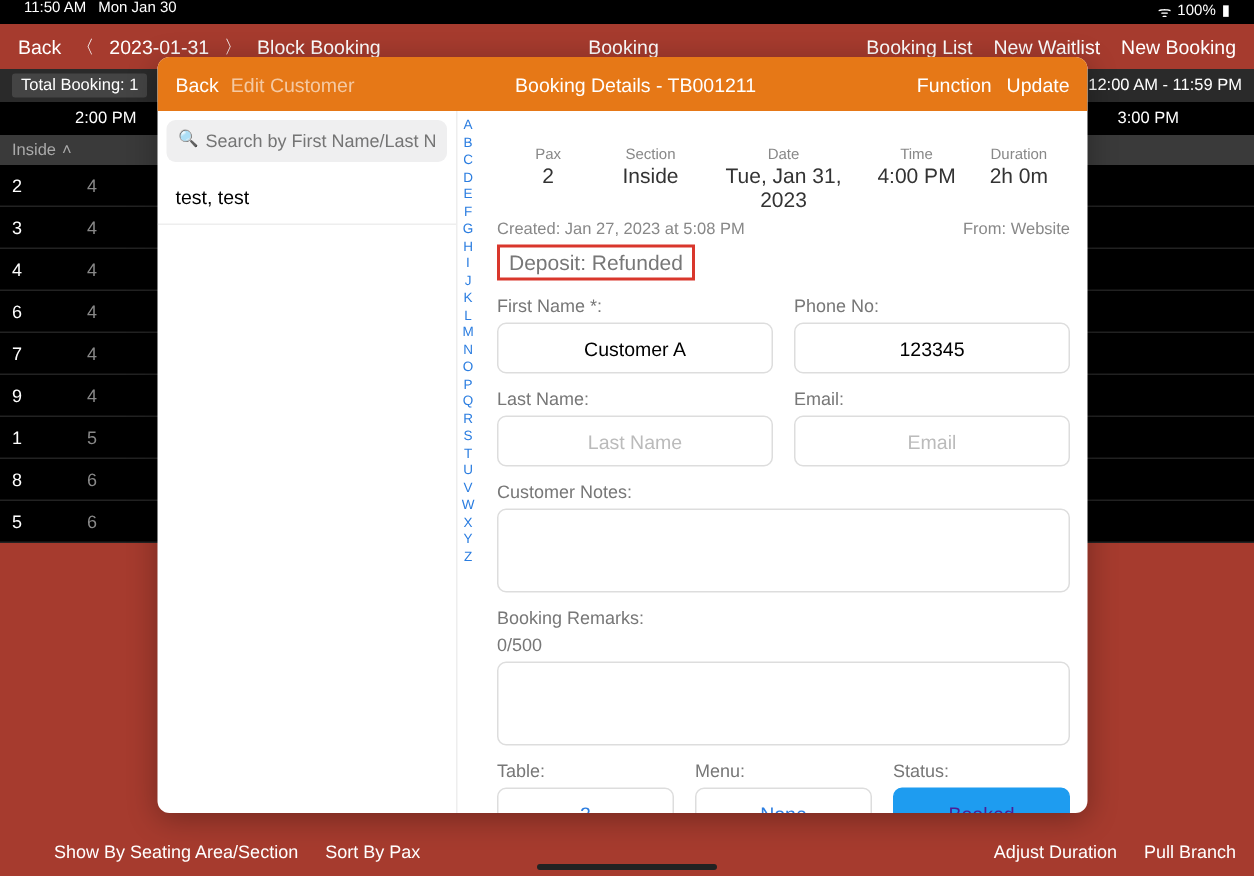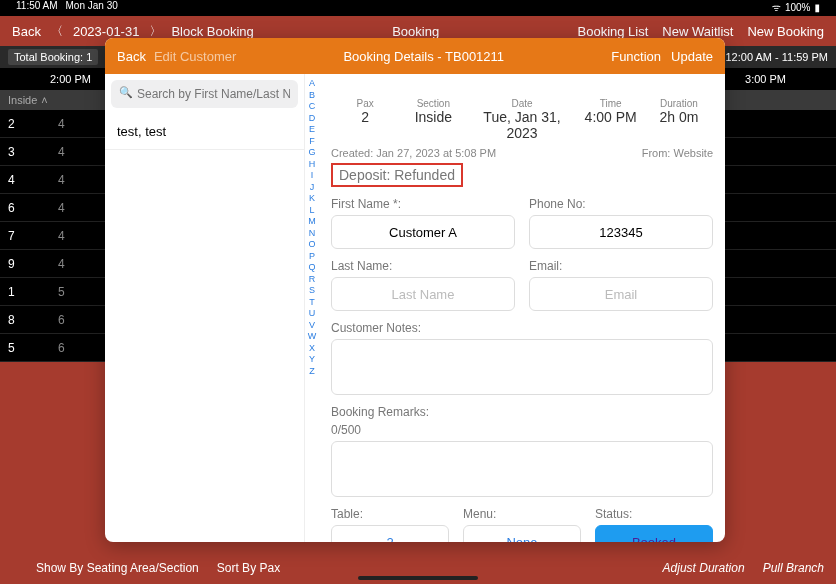--- a/index.html
+++ b/index.html
@@ -24,21 +24,21 @@
     
     .section-header { height: 20px; background: #3a3a3a; color: #aaa; font-size: 11px; padding: 2px 8px; display:flex; align-items:center; gap:4px; }
     
     .table-list { background: #000; }
     .table-row { height: 28px; display: flex; align-items: center; border-bottom: 1px solid #222; padding: 0 8px; color: #fff; font-size: 12px; }
     .table-num { flex: 0 0 50px; }
     .table-pax { color: #888; }
     
     .bottom-bar { position: absolute; bottom: 0; left: 0; right: 0; height: 32px; background: #a63b2e; color: #fff; display: flex; align-items: center; padding: 0 12px; font-size: 12px; margin-left: 24px; }
     .bottom-left { display: flex; gap: 18px; }
-    .bottom-right { margin-left: auto; display: flex; gap: 18px; font-style: italic; }
+    .bottom-right { margin-left: auto; display: flex; gap: 18px; }
     .home-indicator { position: absolute; bottom: 4px; left: 50%; transform: translateX(-50%); width: 120px; height: 4px; background: #222; border-radius: 2px; }
     
     
     .modal { position: absolute; top: 38px; left: 105px; width: 620px; height: 504px; background: #fff; border-radius: 8px; overflow: hidden; display: flex; flex-direction: column; box-shadow: 0 4px 20px rgba(0,0,0,0.3); }
     .modal-header { height: 36px; background: #e67817; color: #fff; display: flex; align-items: center; padding: 0 12px; font-size: 13px; }
     .modal-header .mh-back { color: #fff; margin-right: 8px; cursor: pointer; }
     .modal-header .mh-edit { color: rgba(255,255,255,0.6); cursor: pointer; }
     .modal-header .mh-title { flex: 1; text-align: center; font-weight: 500; }
     .modal-header .mh-right { display: flex; gap: 10px; }
     .modal-header .mh-right span { cursor: pointer; }

